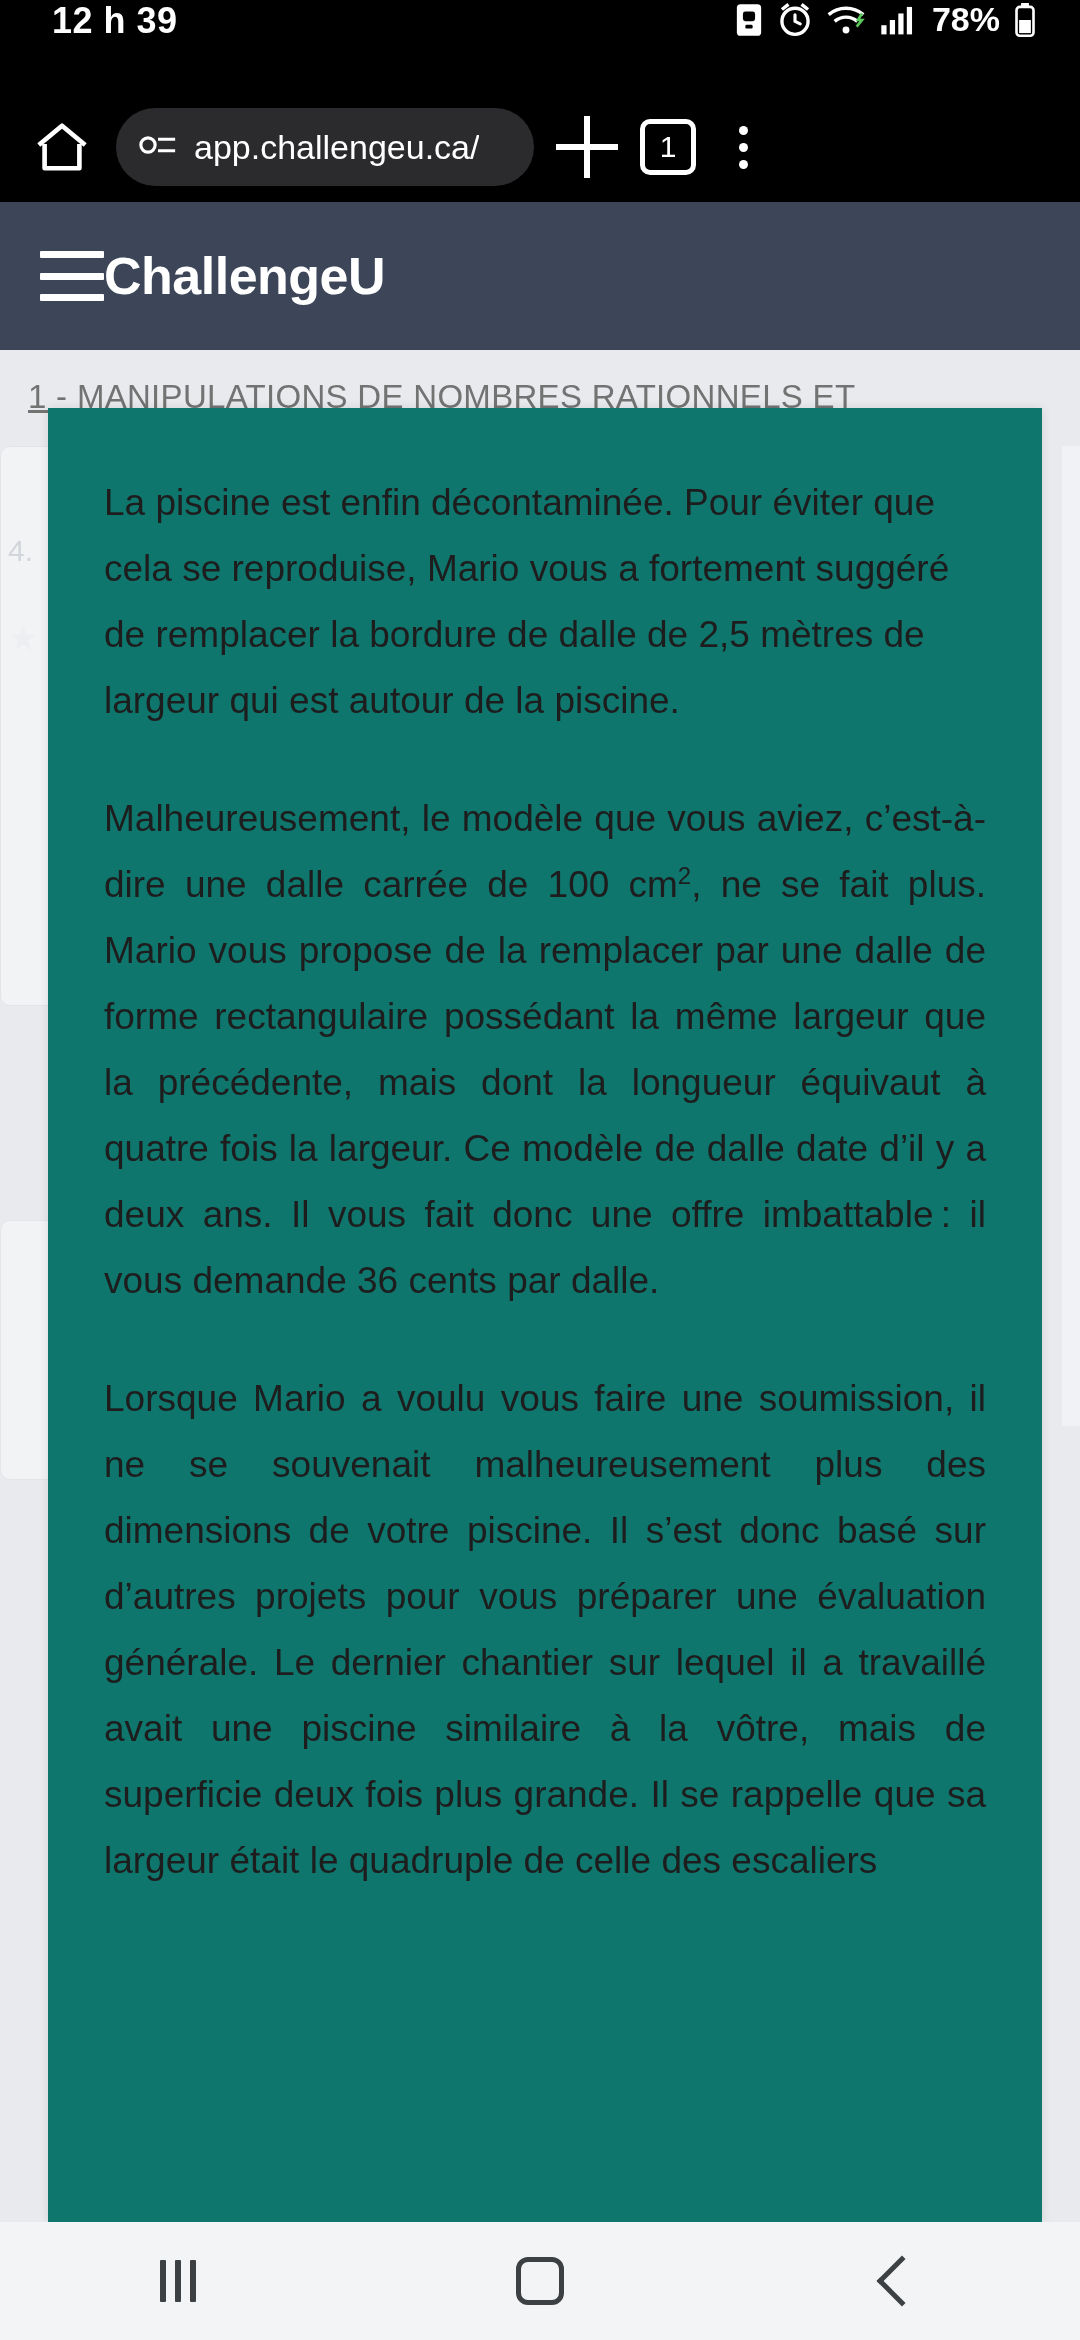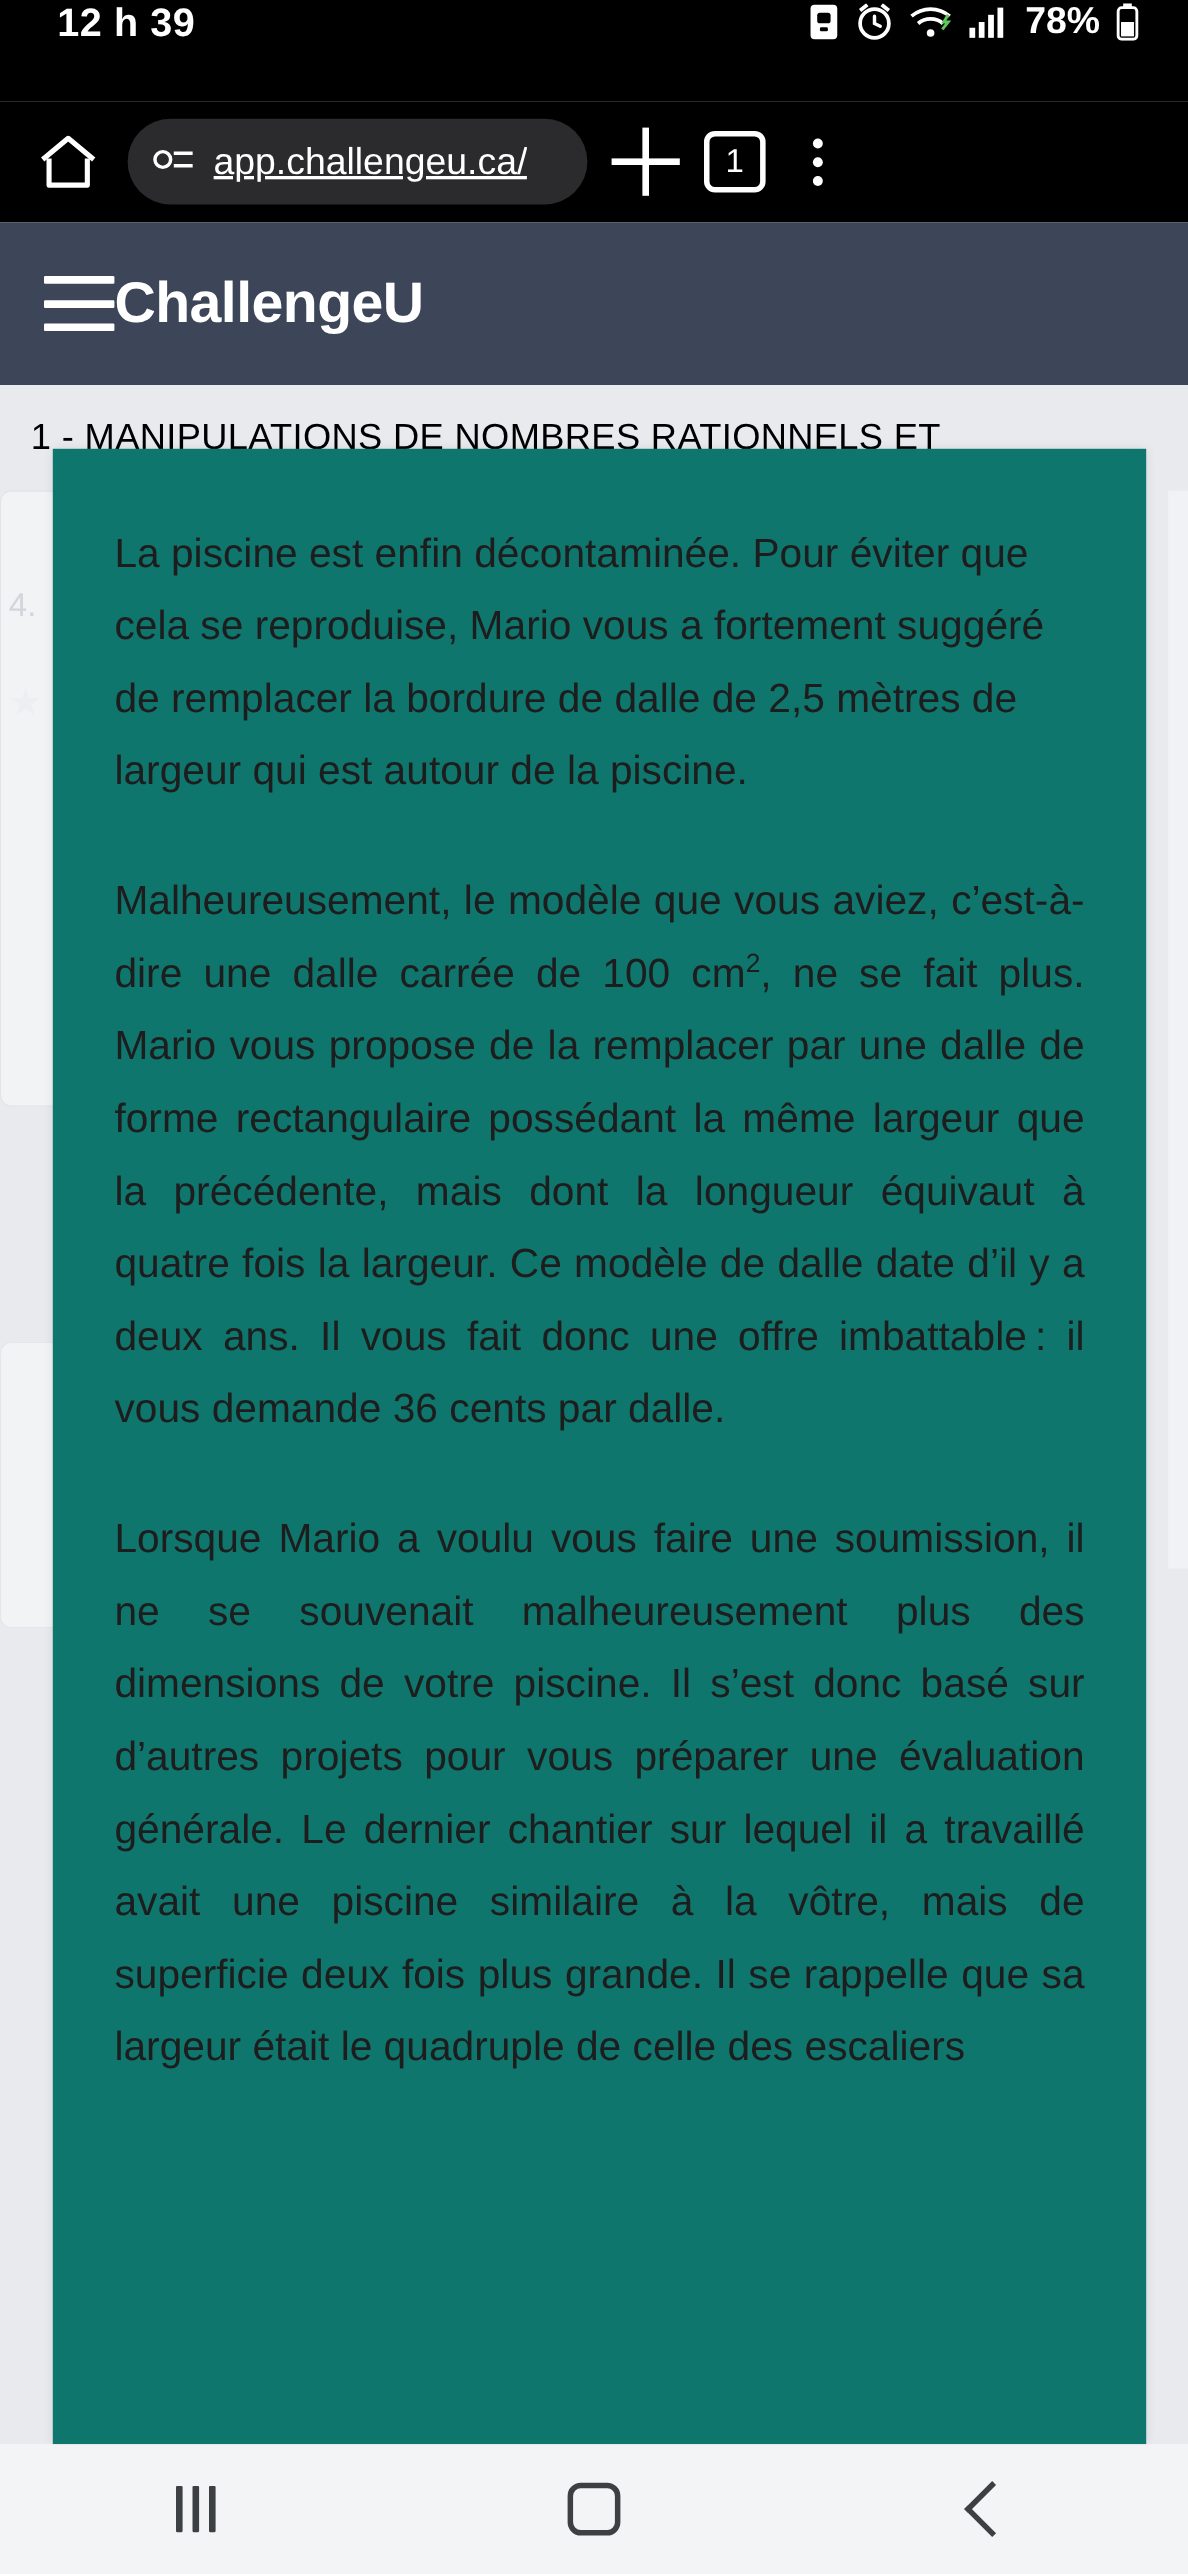--- a/index.html
+++ b/index.html
@@ -66,21 +66,20 @@
     align-items: center;
     padding: 0 22px;
     gap: 16px;
     overflow: hidden;
   }
   .url-text {
     color: #ffffff;
     font-size: 34px;
     white-space: nowrap;
     overflow: hidden;
-    text-decoration: underline;
   }
   .plus-btn { width: 62px; height: 62px; position: relative; }
   .plus-btn:before, .plus-btn:after {
     content: ""; position: absolute; background: #fff;
   }
   .plus-btn:before { left: 0; top: 28px; width: 62px; height: 6px; }
   .plus-btn:after { top: 0; left: 28px; height: 62px; width: 6px; }
   .tab-count {
     width: 56px; height: 56px;
     border: 5px solid #ffffff;
@@ -115,23 +114,24 @@
   .page-body {
     flex: 1 1 auto;
     position: relative;
     background: #e8eaee;
     overflow: hidden;
   }
   .bg-title {
     position: absolute;
     top: 28px; left: 28px;
     font-size: 33px;
-    color: #000000;
+    color: #737373;
     letter-spacing: 0.3px;
     white-space: nowrap;
+    text-decoration: underline;
   }
   .close-row {
     position: absolute;
     top: 8px; right: 24px;
     display: flex;
     align-items: center;
     gap: 22px;
   }
   .close-label {
     font-size: 30px;

